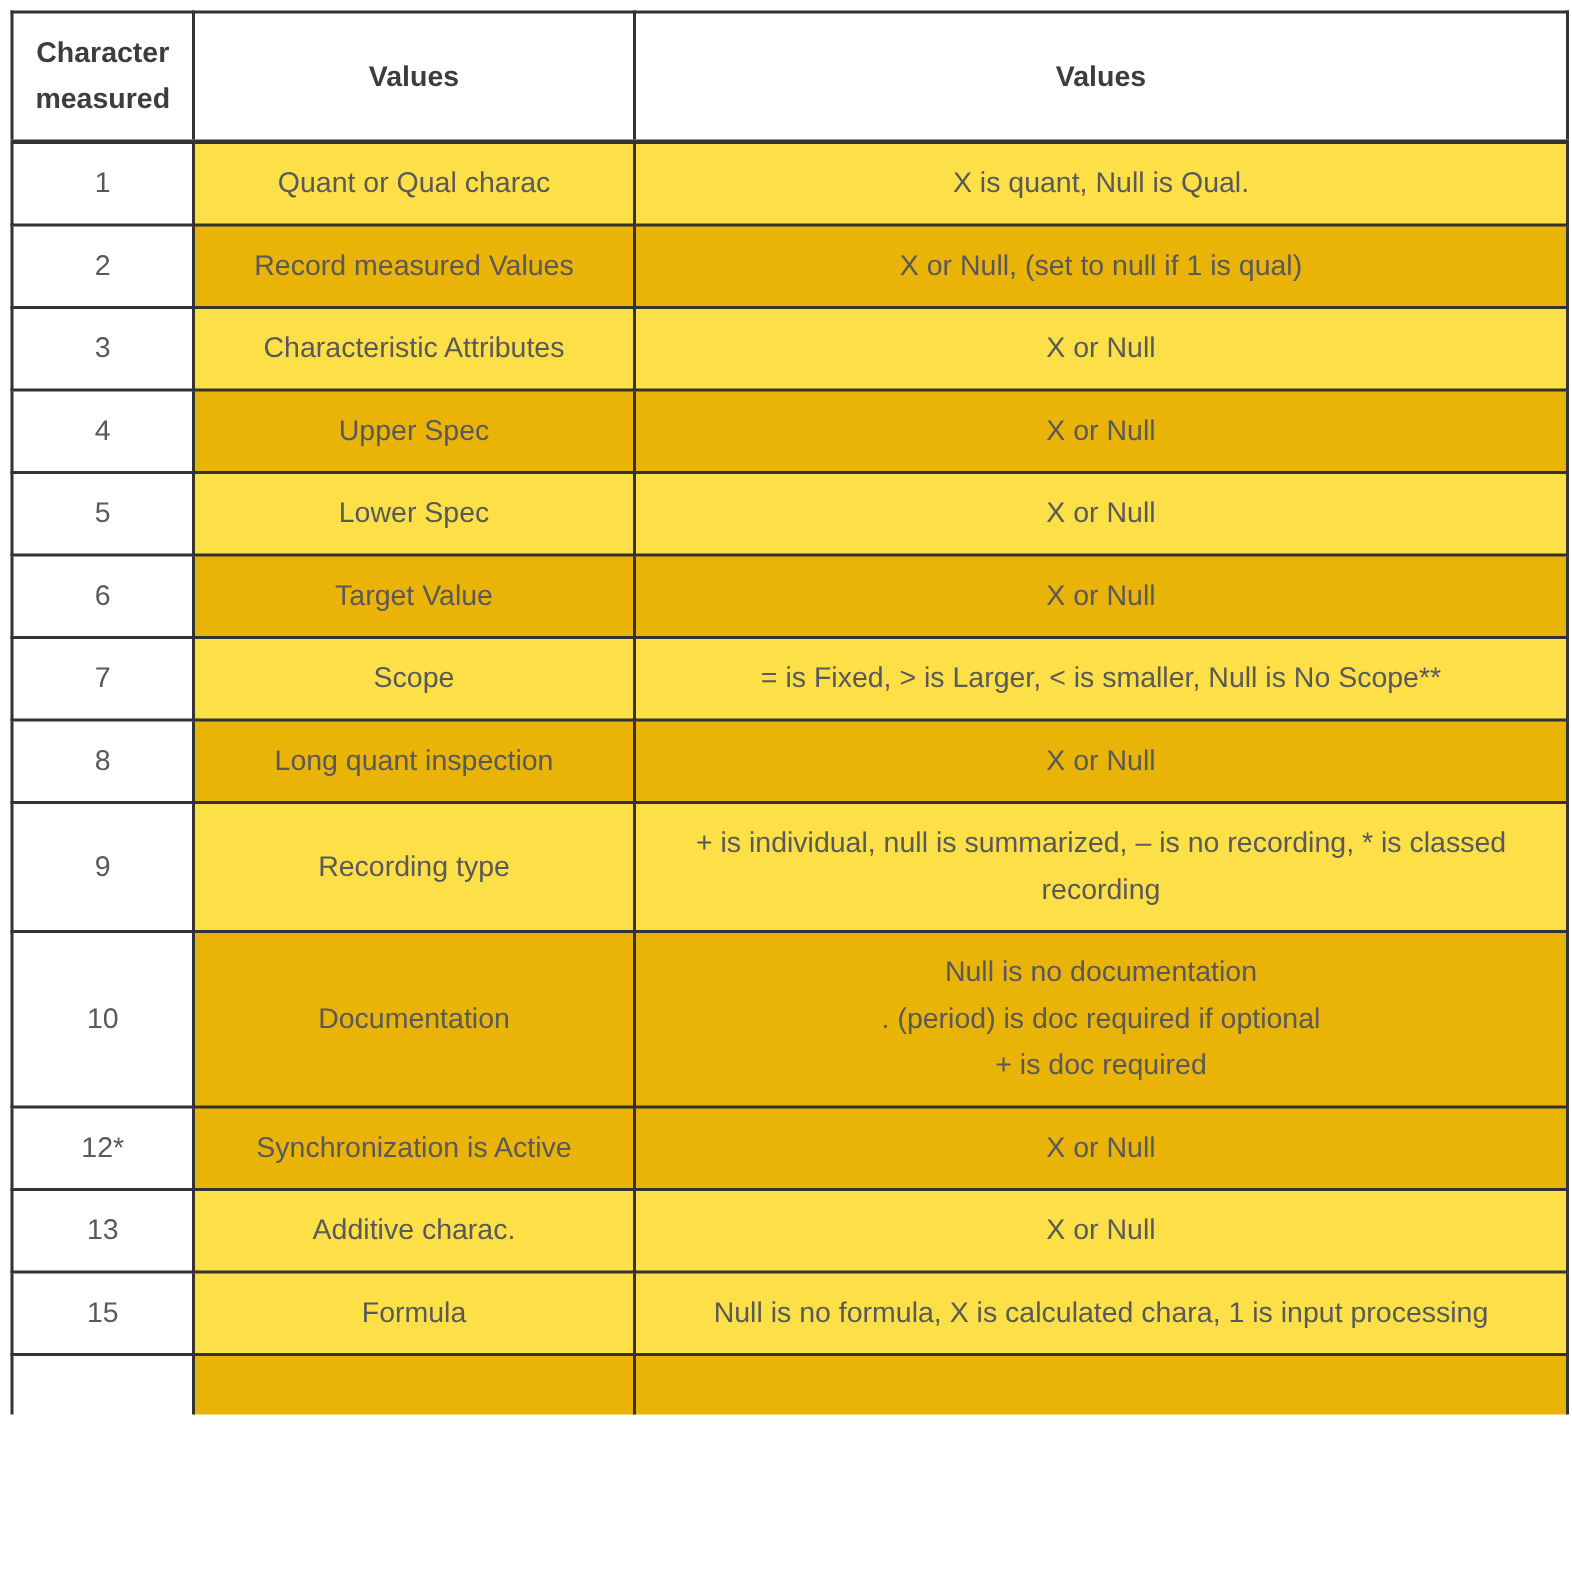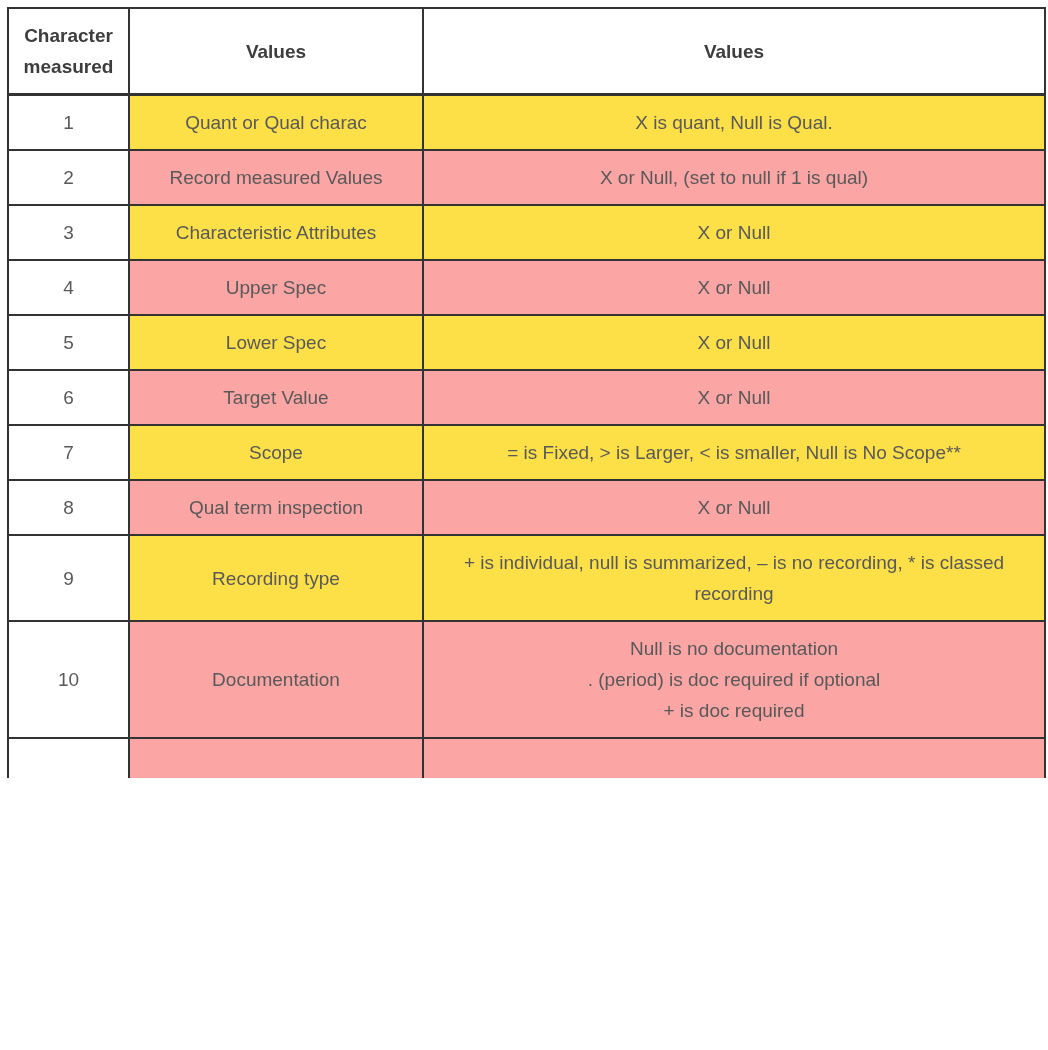--- a/index.html
+++ b/index.html
@@ -25,21 +25,21 @@
     padding: 11px 10px;
     font-size: 19px;
     line-height: 31px;
   }
   thead th {
     font-weight: bold;
     color: #3d3d3d;
     background: #ffffff;
     border-bottom-width: 3px;
   }
-  td { color: #595959; background: #fca5a5; }
+  td { color: #595959; background: #eab308; }
   tr.g td { background: #fde047; }
   tbody td.pos { background: #ffffff; }
   tr.partial td { height: 40px; border-bottom: none; }
 </style>
 </head>
 <body>
 
 <div class="table-wrap">
   <table>
     <colgroup>
@@ -85,37 +85,52 @@
         <td>Target Value</td>
         <td>X or Null</td>
       </tr>
       <tr class="g">
         <td class="pos">7</td>
         <td>Scope</td>
         <td>= is Fixed, &gt; is Larger, &lt; is smaller, Null is No Scope**</td>
       </tr>
       <tr>
         <td class="pos">8</td>
-        <td>Qual term inspection</td>
+        <td>Long quant inspection</td>
         <td>X or Null</td>
       </tr>
       <tr class="g">
         <td class="pos">9</td>
         <td>Recording type</td>
         <td>+ is individual, null is summarized, – is no recording, * is classed recording</td>
       </tr>
       <tr>
         <td class="pos">10</td>
         <td>Documentation</td>
         <td>
           <div>Null is no documentation</div>
           <div>. (period) is doc required if optional</div>
           <div>+ is doc required</div>
         </td>
       </tr>
+      <tr>
+        <td class="pos">12*</td>
+        <td>Synchronization is Active</td>
+        <td>X or Null</td>
+      </tr>
+      <tr class="g">
+        <td class="pos">13</td>
+        <td>Additive charac.</td>
+        <td>X or Null</td>
+      </tr>
+      <tr class="g">
+        <td class="pos">15</td>
+        <td>Formula</td>
+        <td>Null is no formula, X is calculated chara, 1 is input processing</td>
+      </tr>
       <tr class="partial">
         <td class="pos"></td>
         <td></td>
         <td></td>
       </tr>
     </tbody>
   </table>
 </div>
 
 </body></html>

